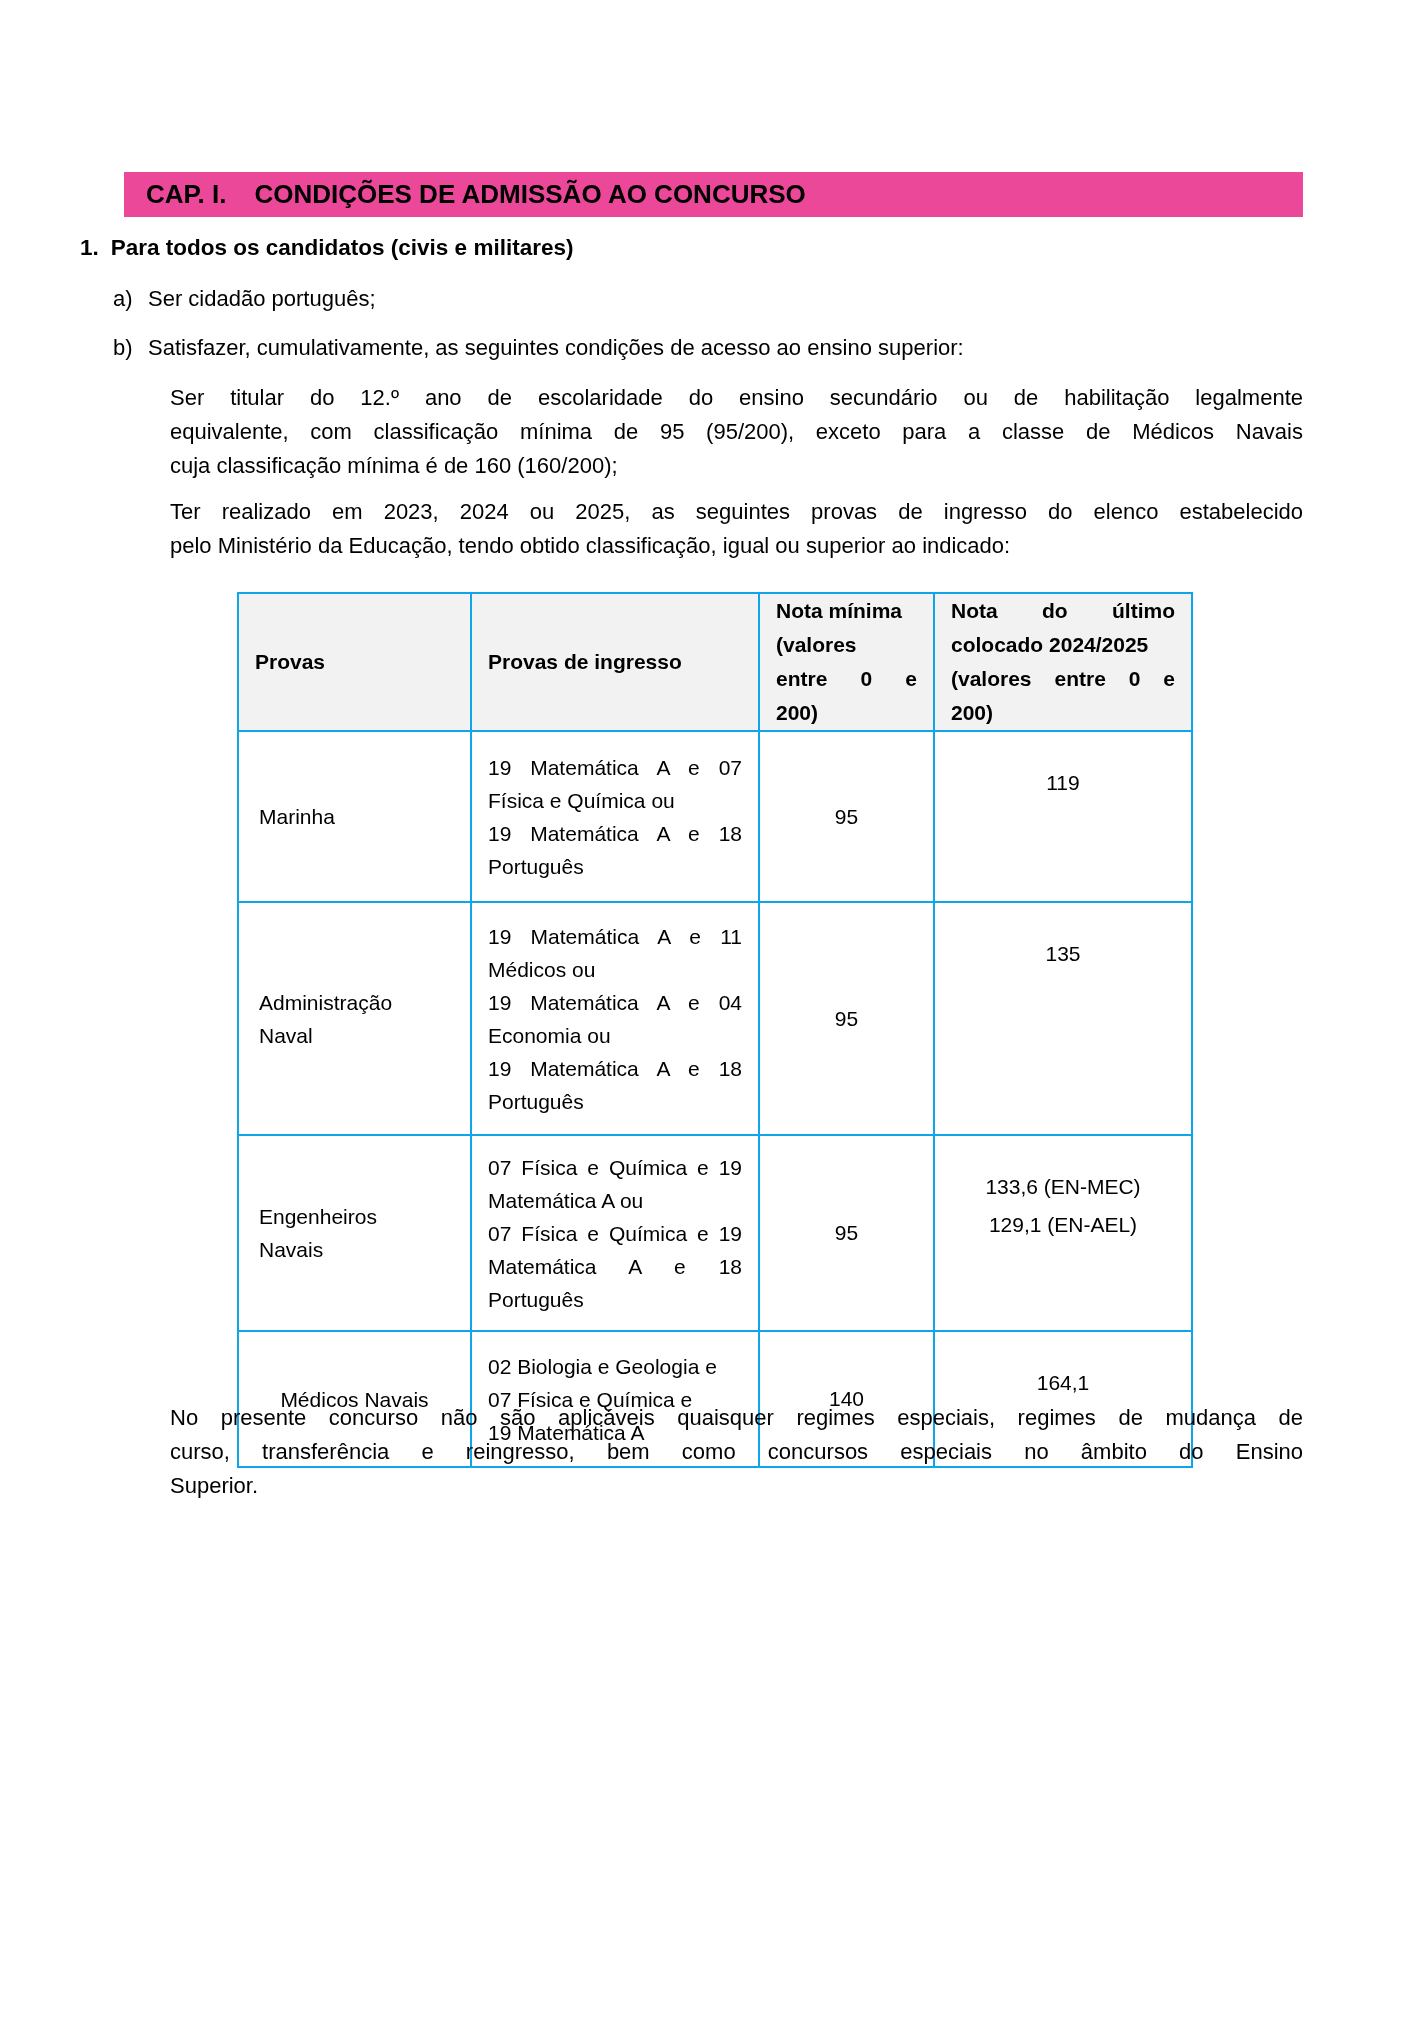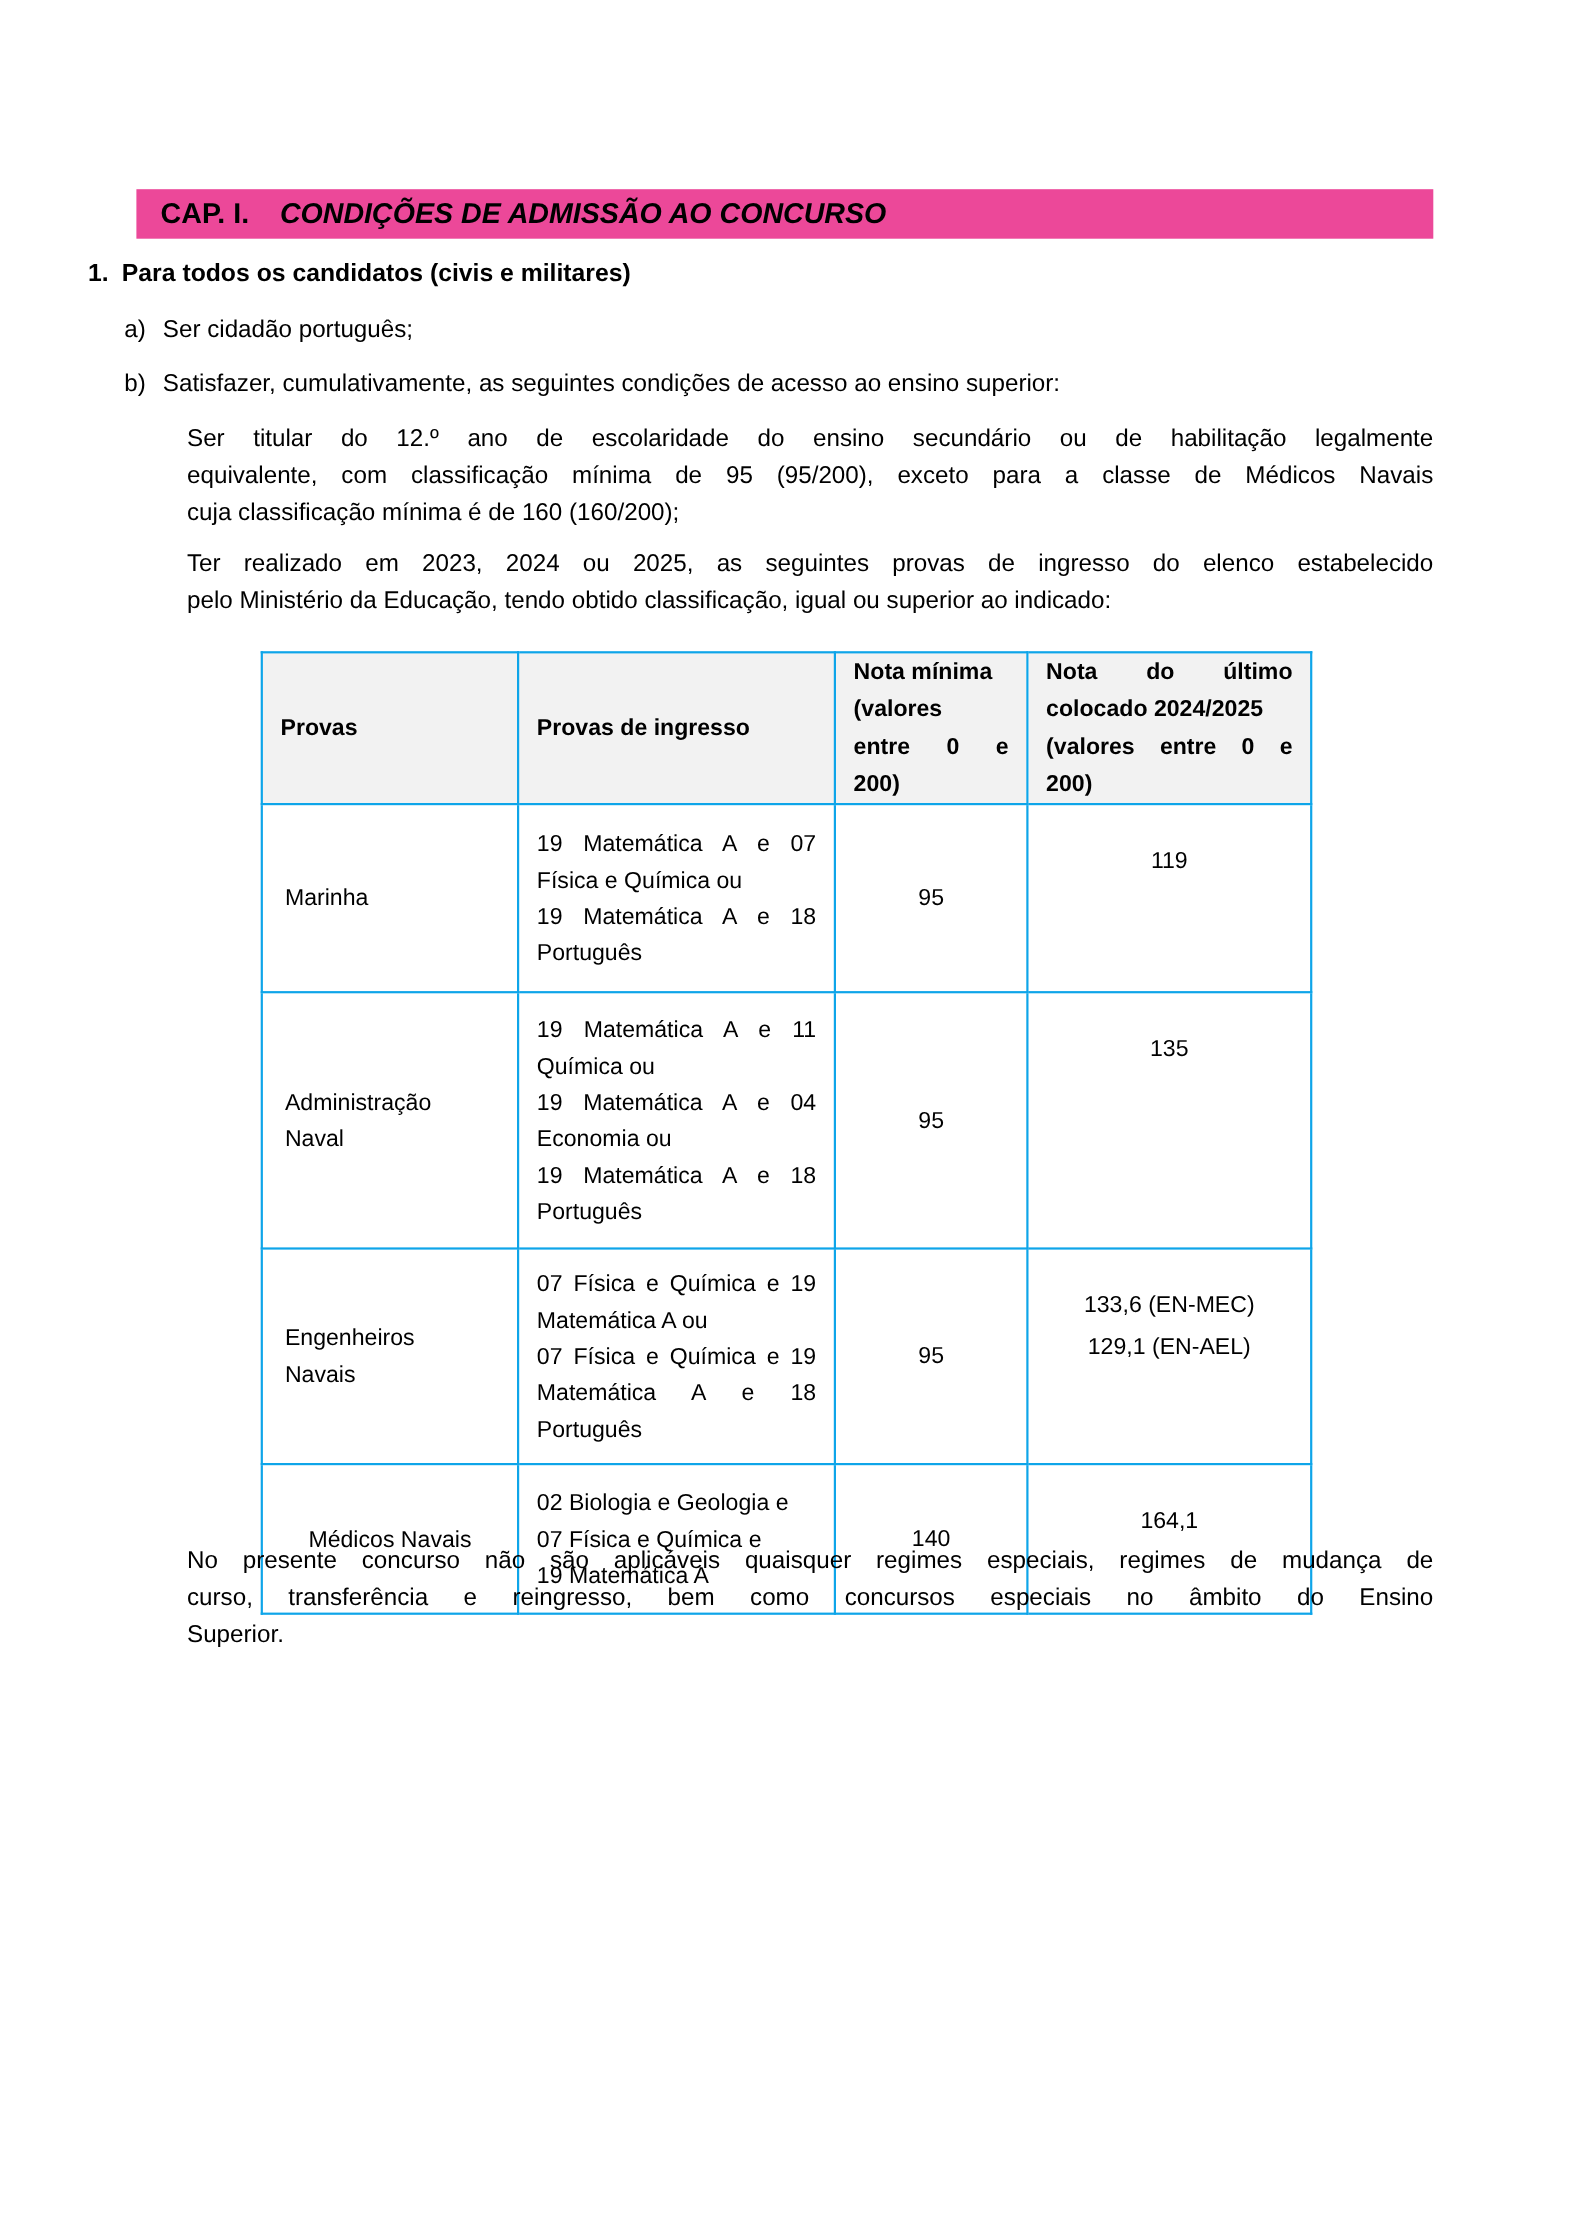--- a/index.html
+++ b/index.html
@@ -7,21 +7,21 @@
     width:1428px;height:2028px;background:#ffffff;position:relative;
     font-family:"Liberation Sans",sans-serif;color:#000;
     -webkit-font-smoothing:antialiased;
   }
   .banner{
     position:absolute;left:124px;top:172px;width:1179px;height:45px;
     background:#ec4899;display:flex;align-items:center;
     font-weight:bold;font-size:26px;color:#000;
   }
   .banner .cap{margin-left:22px;}
-  .banner .ttl{margin-left:28px;font-style:italic;}
+  .banner .ttl{margin-left:28px;}
   .section-heading{
     position:absolute;left:80px;top:233px;font-size:22.5px;font-weight:bold;
     display:flex;line-height:30px;
   }
   .section-heading .num{margin-right:12px;}
   .li{position:absolute;left:113px;font-size:22px;display:flex;line-height:30px;}
   .li .marker{width:35px;flex:0 0 35px;}
   .li-a{top:284px;}
   .li-b{top:333px;}
   .para{position:absolute;left:170px;width:1133px;font-size:22px;line-height:34px;}
@@ -127,21 +127,21 @@
         <div class="ln">Português</div>
       </td>
       <td class="cell-min">95</td>
       <td class="cell-last">119</td>
     </tr>
     <tr class="row-2">
       <td class="cell-classe">Administração
 Naval</td>
       <td class="cell-provas">
         <div class="ln just">19 Matemática A e 11</div>
-        <div class="ln">Química ou</div>
+        <div class="ln">Médicos ou</div>
         <div class="ln just">19 Matemática A e 04</div>
         <div class="ln">Economia ou</div>
         <div class="ln just">19 Matemática A e 18</div>
         <div class="ln">Português</div>
       </td>
       <td class="cell-min">95</td>
       <td class="cell-last">135</td>
     </tr>
     <tr class="row-3">
       <td class="cell-classe">Engenheiros

